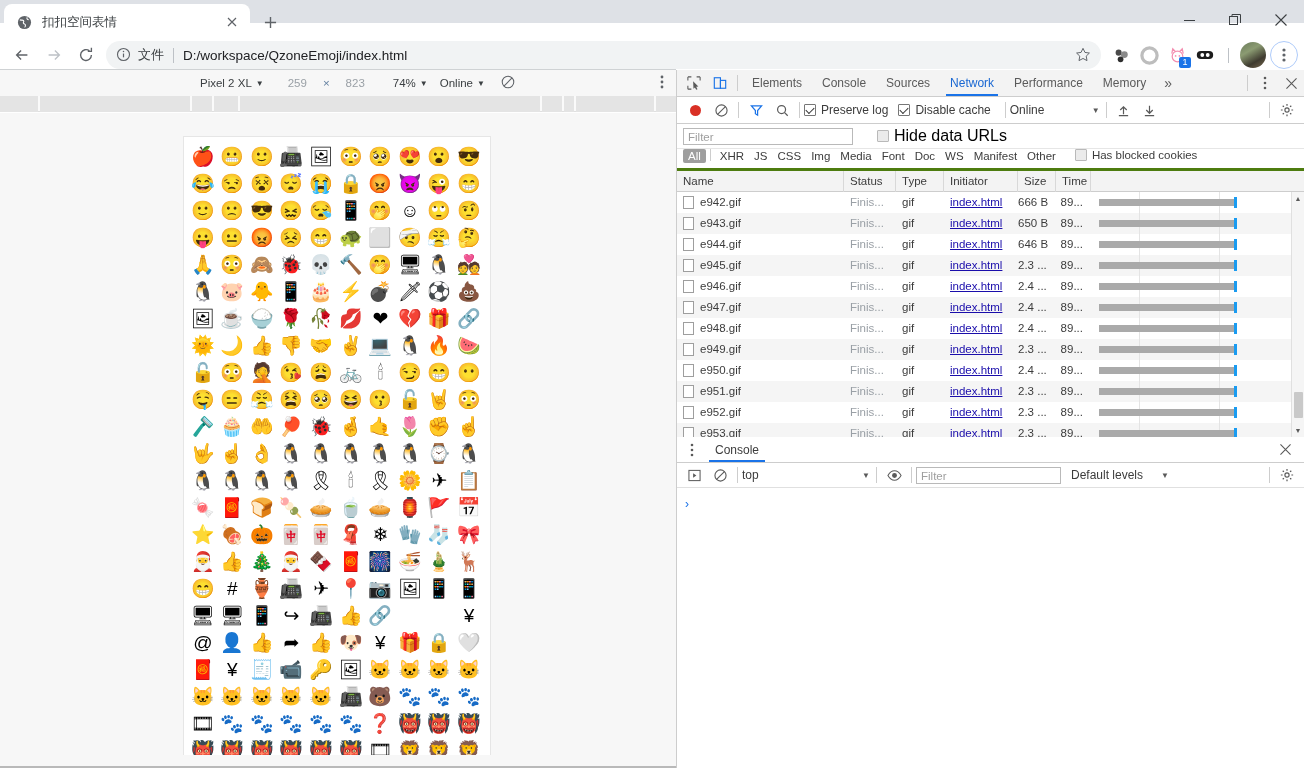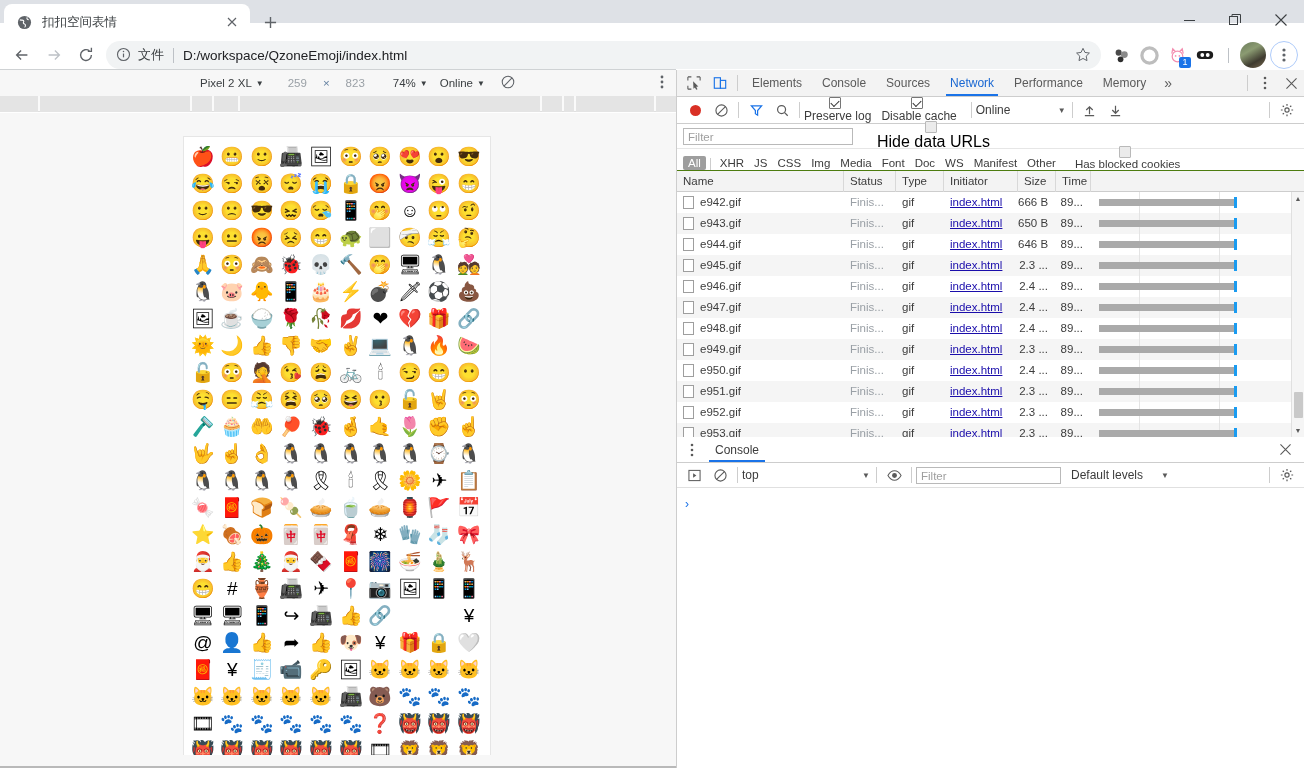--- a/index.html
+++ b/index.html
@@ -174,37 +174,37 @@
   .cbx {
     width: 12px; height: 12px; border: 1px solid #767676; background: #fff;
     display: inline-flex; align-items: center; justify-content: center;
     margin-right: 5px; flex: none; position: relative; border-radius: 1px;
   }
   .cbx.checked { background: #fff; }
   .cbx.checked::after {
     content: ''; width: 7px; height: 4px; border-left: 1.6px solid #333;
     border-bottom: 1.6px solid #333; transform: rotate(-45deg); margin-top: -2px;
   }
-  .cbx-label { display: flex; align-items: center; margin-right: 10px; flex-direction: column; }
+  .cbx-label { display: flex; align-items: center; margin-right: 10px; }
   .dt-dropdown {
     display: flex; align-items: center; font-size: 12px; color: #3c3c3c;
     min-width: 66px; justify-content: space-between; padding-right: 2px;
   }
 
   .dt-filterbar {
     height: 25px; display: flex; align-items: center; padding: 0 6px;
     border-bottom: 1px solid #e6e6e6; background: #fff;
   }
   .filter-input {
     width: 170px; height: 17px; border: 1px solid #b9b9b9; background: #fff;
     font-size: 11.5px; color: #9e9e9e; padding: 0 4px; line-height: 16px;
   }
   .dt-typesbar {
-    height: 22px; display: flex; align-items: flex-end; padding: 0 6px;
-    border-bottom: 1px solid #4d7c0f; background: #fff; font-size: 11.5px;
+    height: 22px; display: flex; align-items: flex-start; padding: 0 6px;
+    border-bottom: 3px solid #4d7c0f; background: #fff; font-size: 11.5px;
     color: #3c3c3c;
   }
   .type-pill { padding: 1px 5px; border-radius: 2px; }
   .type-pill.active { background: #9e9e9e; color: #fff; }
   .type-sep { width: 1px; height: 12px; background: #cdcdcd; margin: 0 4px; }
 
   .dt-overview {
     height: 80px; border-bottom: 1px solid #cdcdcd; position: relative;
     background: #fff;
   }
@@ -235,21 +235,21 @@
   .cell.name { display: flex; align-items: center; padding-left: 6px; }
   .file-icon {
     width: 11px; height: 13px; border: 1px solid #9e9e9e; background: #fff;
     margin-right: 6px; flex: none; display: flex; align-items: center;
     justify-content: center; overflow: hidden; font-size: 8px; line-height: 1;
   }
   .cell.status { color: #9aa0a6; padding-left: 6px; }
   .cell.type { padding-left: 6px; }
   .cell.init { padding-left: 6px; }
   .cell.init span { color: #1a0dab; text-decoration: underline; }
-  .cell.size { text-align: right; padding-right: 8px; }
+  .cell.size { padding-right: 8px; }
   .cell.time { text-align: right; padding-right: 8px; }
   .cell.wf { position: relative; flex: 1; height: 21px; }
   .wf-bar { position: absolute; top: 7px; height: 7px; background: #aaa; }
   .wf-tick { position: absolute; top: 5px; width: 3px; height: 11px; background: #1a9bf0; }
   .wf-grid { position: absolute; top: 0; bottom: 0; width: 1px; background: #e4e4e4; }
 
   .dt-scroll {
     position: absolute; right: 0; top: 0; width: 13px; bottom: 0;
     background: #f5f5f5; border-left: 1px solid #e0e0e0;
   }

